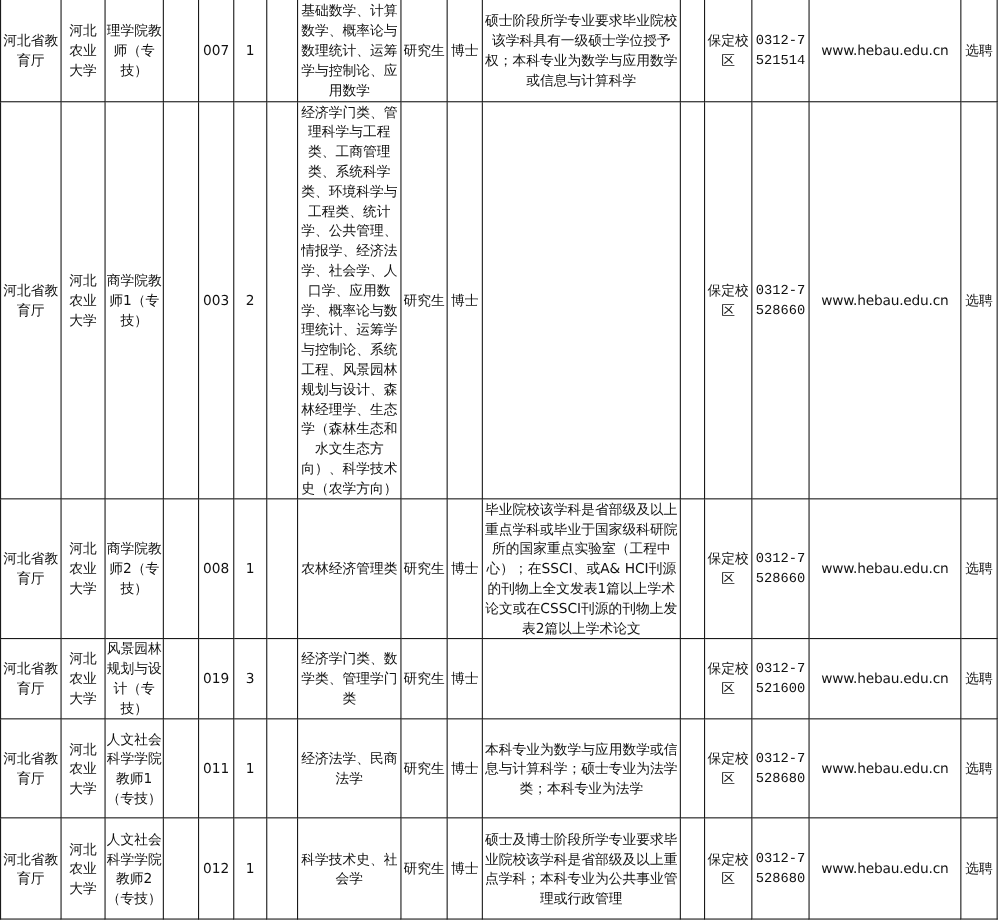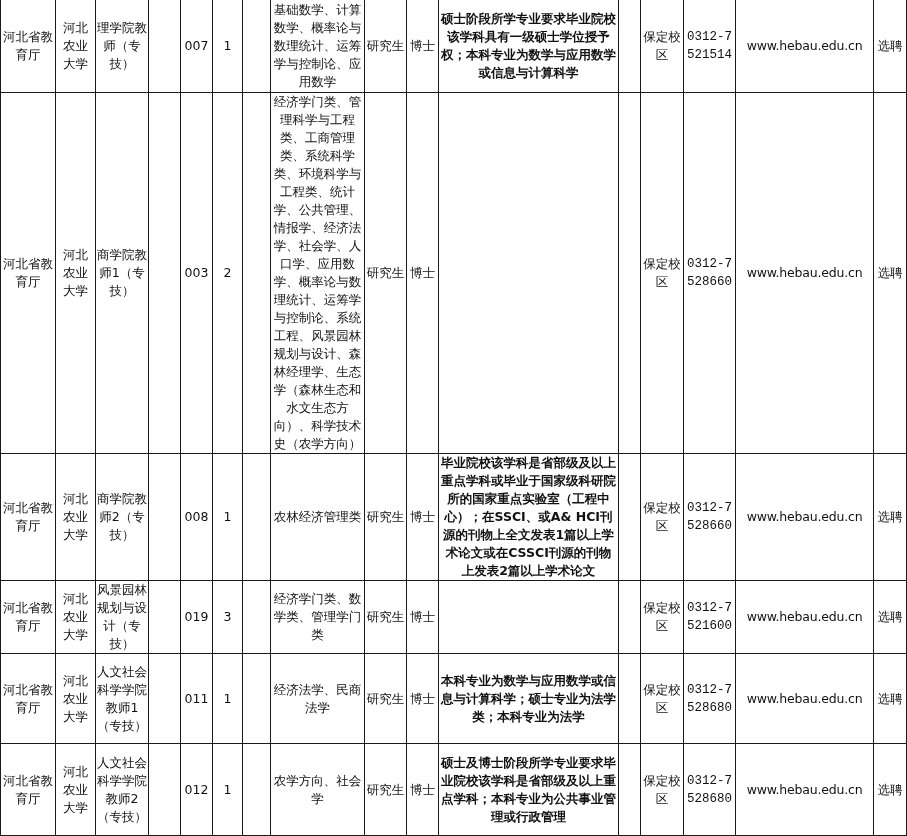--- a/index.html
+++ b/index.html
@@ -4,21 +4,21 @@
   <style>
     html, body { margin: 0; padding: 0; background: #ffffff; }
     body { width: 907px; height: 836px; overflow: hidden; position: relative;
            font-family: "DejaVu Sans", "Liberation Sans", sans-serif; color: #111; }
     table.grid { position: absolute; left: 0; top: -2px; border-collapse: collapse;
                  table-layout: fixed; width: 906px; }
     table.grid td { border: 1.5px solid #1a1a1a; padding: 0 1px; vertical-align: middle;
                     text-align: center; font-size: 12.5px; line-height: 18px;
                     word-break: break-all; overflow: hidden; }
     td.left { text-align: left; }
-    td.req { text-align: left; font-size: 12px; line-height: 18.5px; padding-left: 2px; font-weight: bold; }
+    td.req { text-align: left; font-size: 12px; line-height: 18.5px; padding-left: 2px; }
     td.url { font-size: 16.5px; white-space: nowrap; letter-spacing: -0.2px; padding: 0; }
     td.phone { font-size: 12.5px; font-family: Liberation Mono, monospace; }
     td.num { font-size: 12.5px; }
   </style>
 </head>
 <body>
 
 <table class="grid">
   <colgroup>
     <col style="width:55px">
@@ -136,21 +136,21 @@
     </tr>
 
     <tr style="height:92px">
       <td>河北省教育厅</td>
       <td>河北农业大学</td>
       <td>人文社会科学学院教师2（专技）</td>
       <td></td>
       <td class="num">012</td>
       <td class="num">1</td>
       <td></td>
-      <td>农学方向、社会学</td>
+      <td>科学技术史、社会学</td>
       <td>研究生</td>
       <td>博士</td>
       <td class="req">硕士及博士阶段所学专业要求毕业院校该学科是省部级及以上重点学科；本科专业为公共事业管理或行政管理</td>
       <td></td>
       <td>保定校区</td>
       <td class="phone">0312-7528680</td>
       <td class="url">www.hebau.edu.cn</td>
       <td>选聘</td>
     </tr>
   </tbody>

